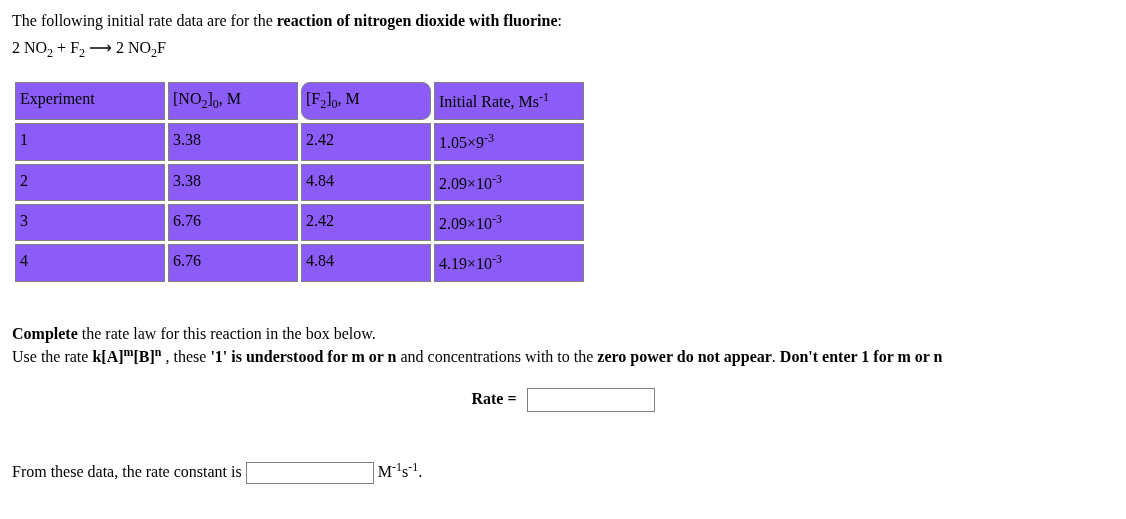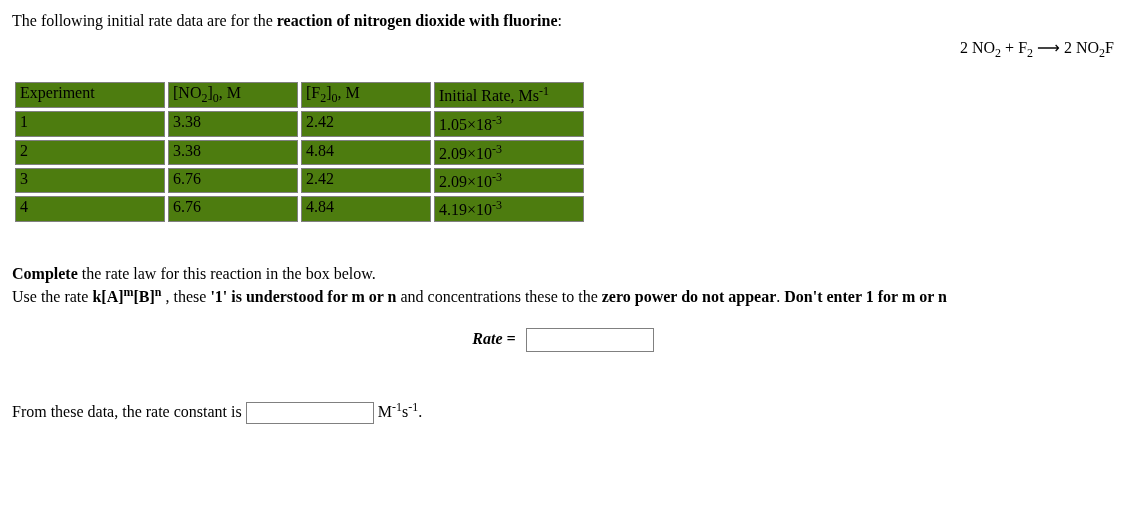--- a/index.html
+++ b/index.html
@@ -7,57 +7,55 @@
       font-size: 16px;
       color: #000;
       margin: 12px;
       background: #fff;
     }
     .intro {
       margin-bottom: 0;
     }
     .equation {
       margin: 8px 0 18px 0;
-      text-align: right;
     }
     table.data {
       border-collapse: separate;
       border-spacing: 3px;
       margin-top: 6px;
       margin-bottom: 40px;
     }
     table.data td, table.data th {
       border: 1px solid #808080;
-      padding: 1px 4px;
+      padding: 7px 4px;
       text-align: left;
       font-weight: normal;
-      background: #4d7c0f;
+      background: #8b5cf6;
       vertical-align: top;
     }
     table.data th {
       font-weight: normal;
     }
     .col1 { width: 140px; }
     .col2 { width: 120px; }
-    .col3 { width: 120px; }
+    .col3 { width: 120px; border-radius: 9px; }
     .col4 { width: 140px; }
     sub { font-size: 0.75em; }
     sup { font-size: 0.75em; }
     .instr2 {
       margin-top: 2px;
       margin-bottom: 22px;
     }
     .rate-row {
       text-align: center;
       margin-bottom: 48px;
     }
     .rate-label {
       font-weight: bold;
       margin-right: 6px;
-      font-style: italic;
     }
     input.box {
       border: 1px solid #808080;
       padding: 2px 3px;
       font-family: inherit;
       font-size: 14px;
       background: #fff;
     }
     .rate-box { width: 120px; height: 18px; }
     .k-box { width: 120px; height: 16px; }
@@ -81,21 +79,21 @@
       <tr>
     <th class="col1"><span>Experiment</span></th>
     <th class="col2"><span>[NO</span><sub>2</sub><span>]</span><sub>0</sub><span>, M</span></th>
     <th class="col3"><span>[F</span><sub>2</sub><span>]</span><sub>0</sub><span>, M</span></th>
     <th class="col4"><span>Initial Rate, Ms</span><sup>-1</sup></th>
   </tr>
   <tr>
     <td>1</td>
     <td>3.38</td>
     <td>2.42</td>
-    <td><span>1.05×18</span><sup>-3</sup></td>
+    <td><span>1.05×9</span><sup>-3</sup></td>
   </tr>
   <tr>
     <td>2</td>
     <td>3.38</td>
     <td>4.84</td>
     <td><span>2.09×10</span><sup>-3</sup></td>
   </tr>
   <tr>
     <td>3</td>
     <td>6.76</td>
@@ -108,21 +106,21 @@
     <td>4.84</td>
     <td><span>4.19×10</span><sup>-3</sup></td>
   </tr>
 </tbody>
   </table>
 
 <div>
   <b>Complete</b><span> the rate law for this reaction in the box below.</span>
 </div>
 <div class="instr2">
-  <span>Use the rate </span><b><span>k[A]</span><sup>m</sup><span>[B]</span><sup>n</sup></b><span> , these </span><b>'1' is understood for m or n</b><span> and concentrations these to the </span><b>zero power do not appear</b><span>. </span><b>Don't enter 1 for m or n</b>
+  <span>Use the rate </span><b><span>k[A]</span><sup>m</sup><span>[B]</span><sup>n</sup></b><span> , these </span><b>'1' is understood for m or n</b><span> and concentrations with to the </span><b>zero power do not appear</b><span>. </span><b>Don't enter 1 for m or n</b>
 </div>
 
 <div class="rate-row">
   <span class="rate-label">Rate =</span>
   <input type="text" class="box rate-box" style="">
 </div>
 
 <div class="k-row">
   <span>From these data, the rate constant is </span><input type="text" class="box k-box" style=""> <span><span>M</span><sup>-1</sup><span>s</span><sup>-1</sup><span>.</span></span>
 </div>

